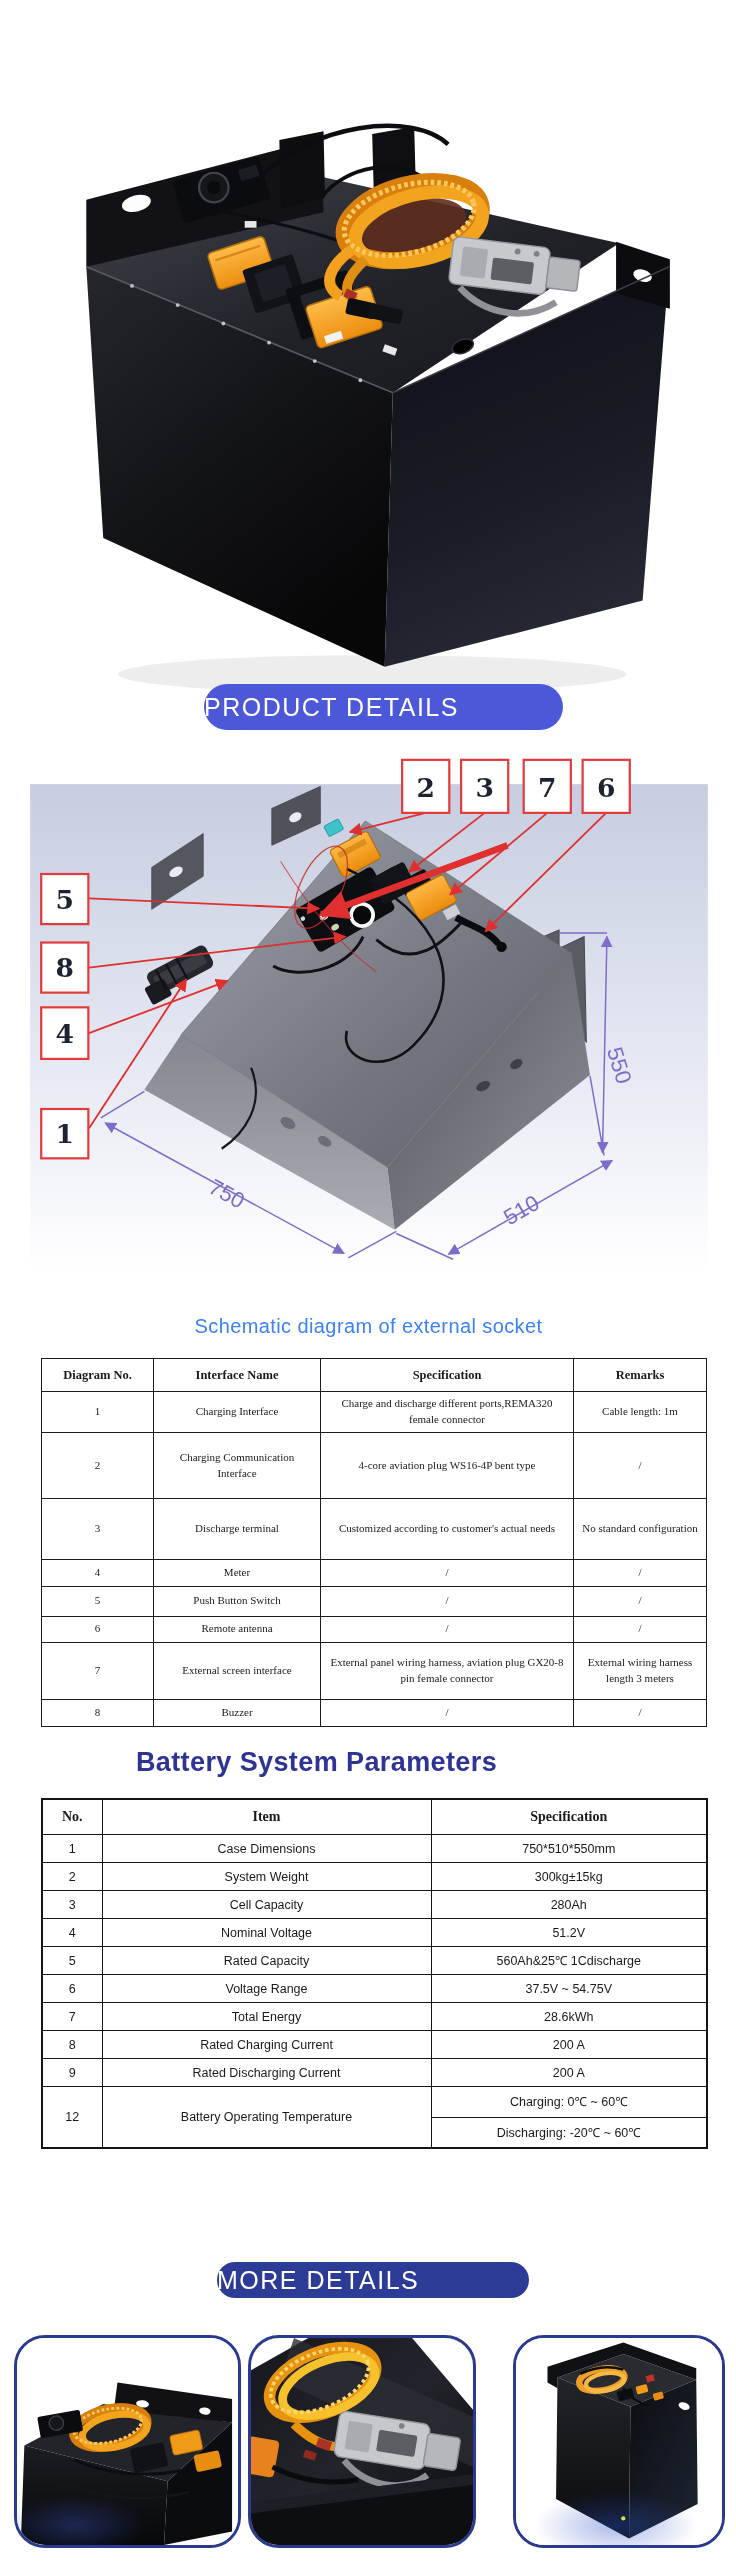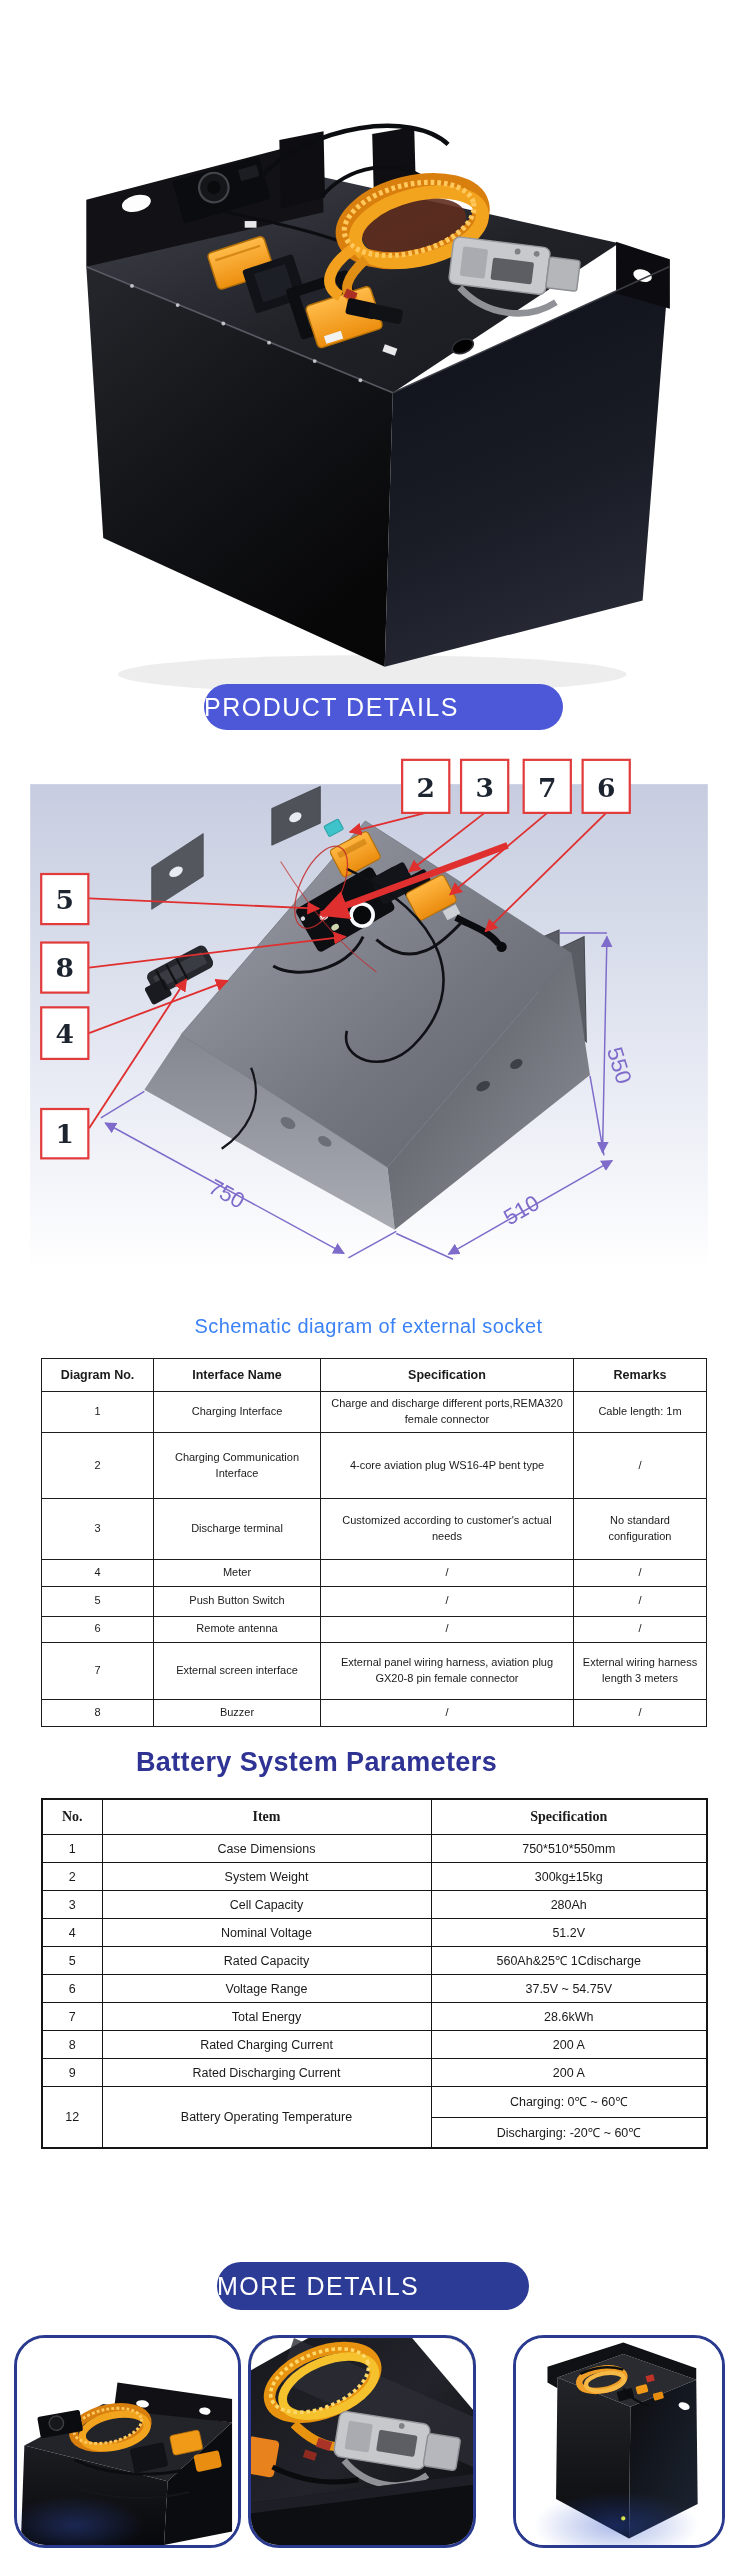--- a/index.html
+++ b/index.html
@@ -9,37 +9,37 @@
   }
   .abs{position:absolute;}
 
   
   .pill{
     display:flex;align-items:center;justify-content:flex-start;
     color:#ffffff;letter-spacing:1.5px;font-size:25px;font-weight:400;
     border-radius:736px;cursor:pointer;
   }
   #product-pill{left:204px;top:684px;width:359px;height:46px;background:#4c58d8;}
-  #more-pill{left:217px;top:2262px;width:312px;height:48px;background:#2c3b96;}
+  #more-pill{left:217px;top:2262px;width:312px;height:36px;background:#2c3b96;}
 
   
   #schematic-caption{
     left:0;top:1315px;width:737px;text-align:center;
     font-size:20px;color:#3b82f6;letter-spacing:0.4px;
   }
   #params-title{
     left:0;top:1747px;width:633px;text-align:center;
     font-size:27px;font-weight:700;color:#2e3394;letter-spacing:0.4px;
   }
 
   
   table{border-collapse:collapse;table-layout:fixed;background:#fff;}
   td,th{text-align:center;vertical-align:middle;word-wrap:break-word;padding:1.5px 5.9px;}
   #socket-table{left:41px;top:1358px;}
-  #socket-table table{width:665px;border:1.5px solid #1c1c1c;}
+  #socket-table table{width:665px;border:1.5px solid #1c1c1c;font-family:Liberation Serif, serif;}
   #socket-table th,#socket-table td{border:1.3px solid #1c1c1c;}
   #socket-table th{font-size:12.5px;font-weight:700;}
   #socket-table td{font-size:11px;line-height:1.45;}
   #socket-table thead tr{height:33px;}
   #socket-table tbody tr:nth-child(1){height:41px;}
   #socket-table tbody tr:nth-child(2){height:66px;}
   #socket-table tbody tr:nth-child(3){height:61px;}
   #socket-table tbody tr:nth-child(4){height:27px;}
   #socket-table tbody tr:nth-child(5){height:29.5px;}
   #socket-table tbody tr:nth-child(6){height:26.5px;}

